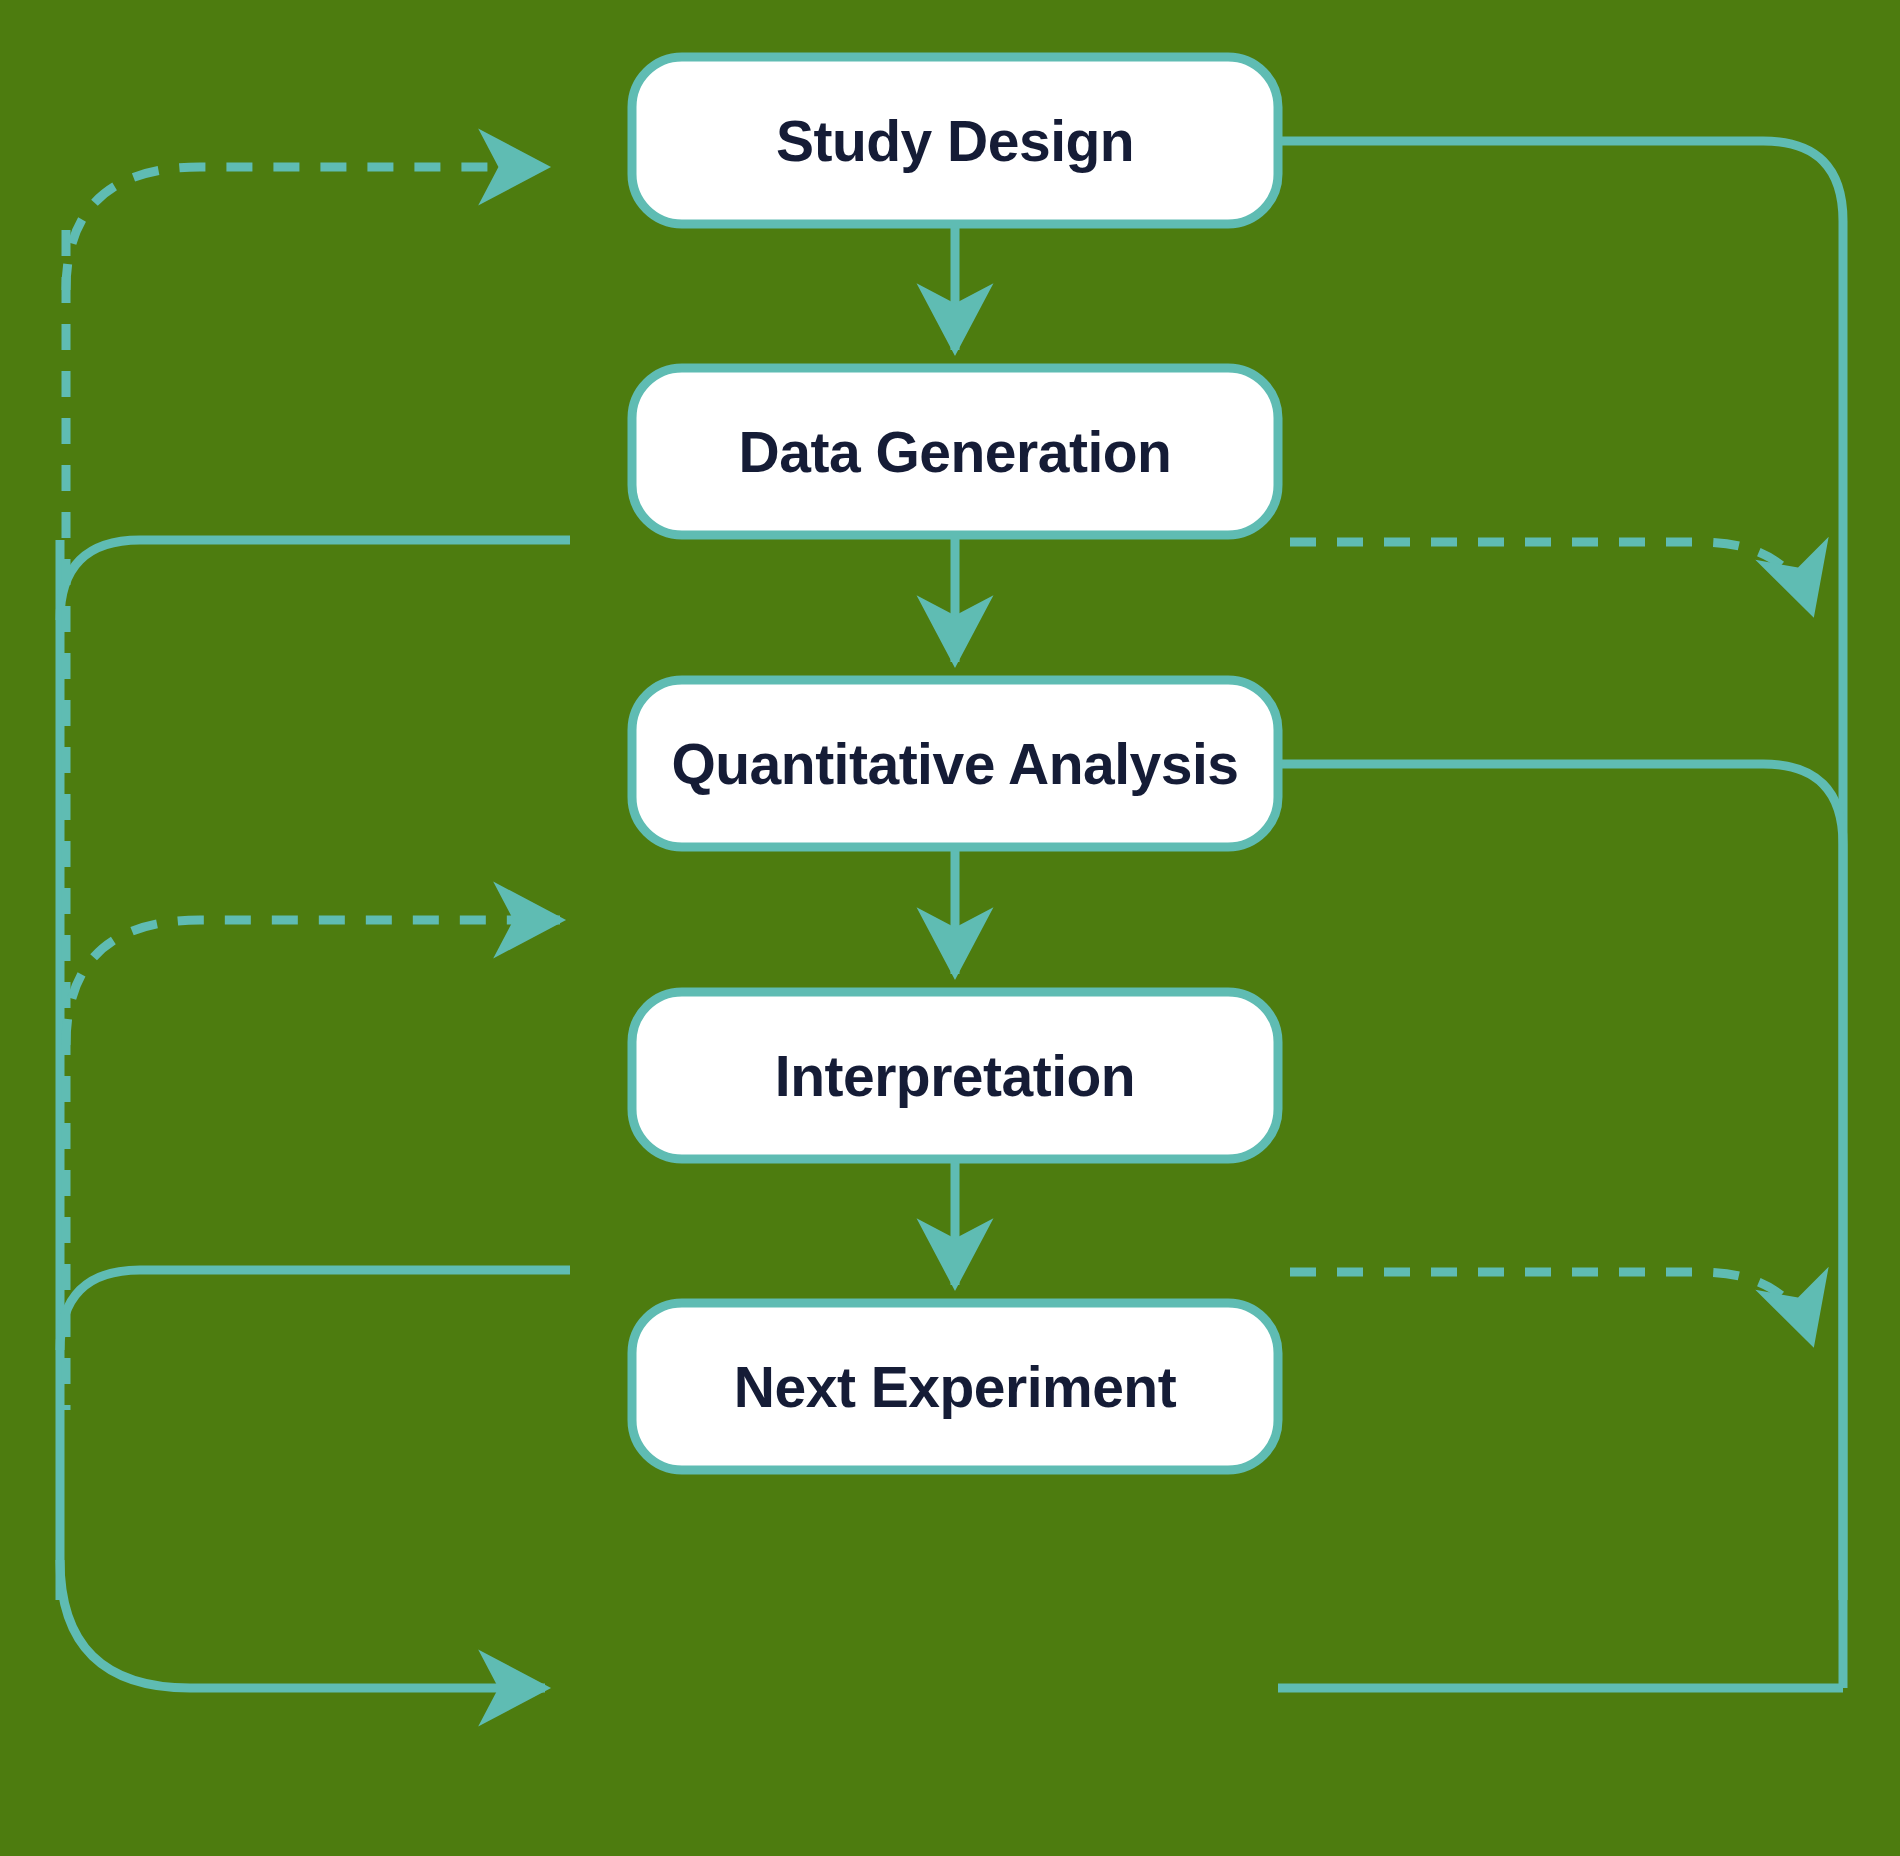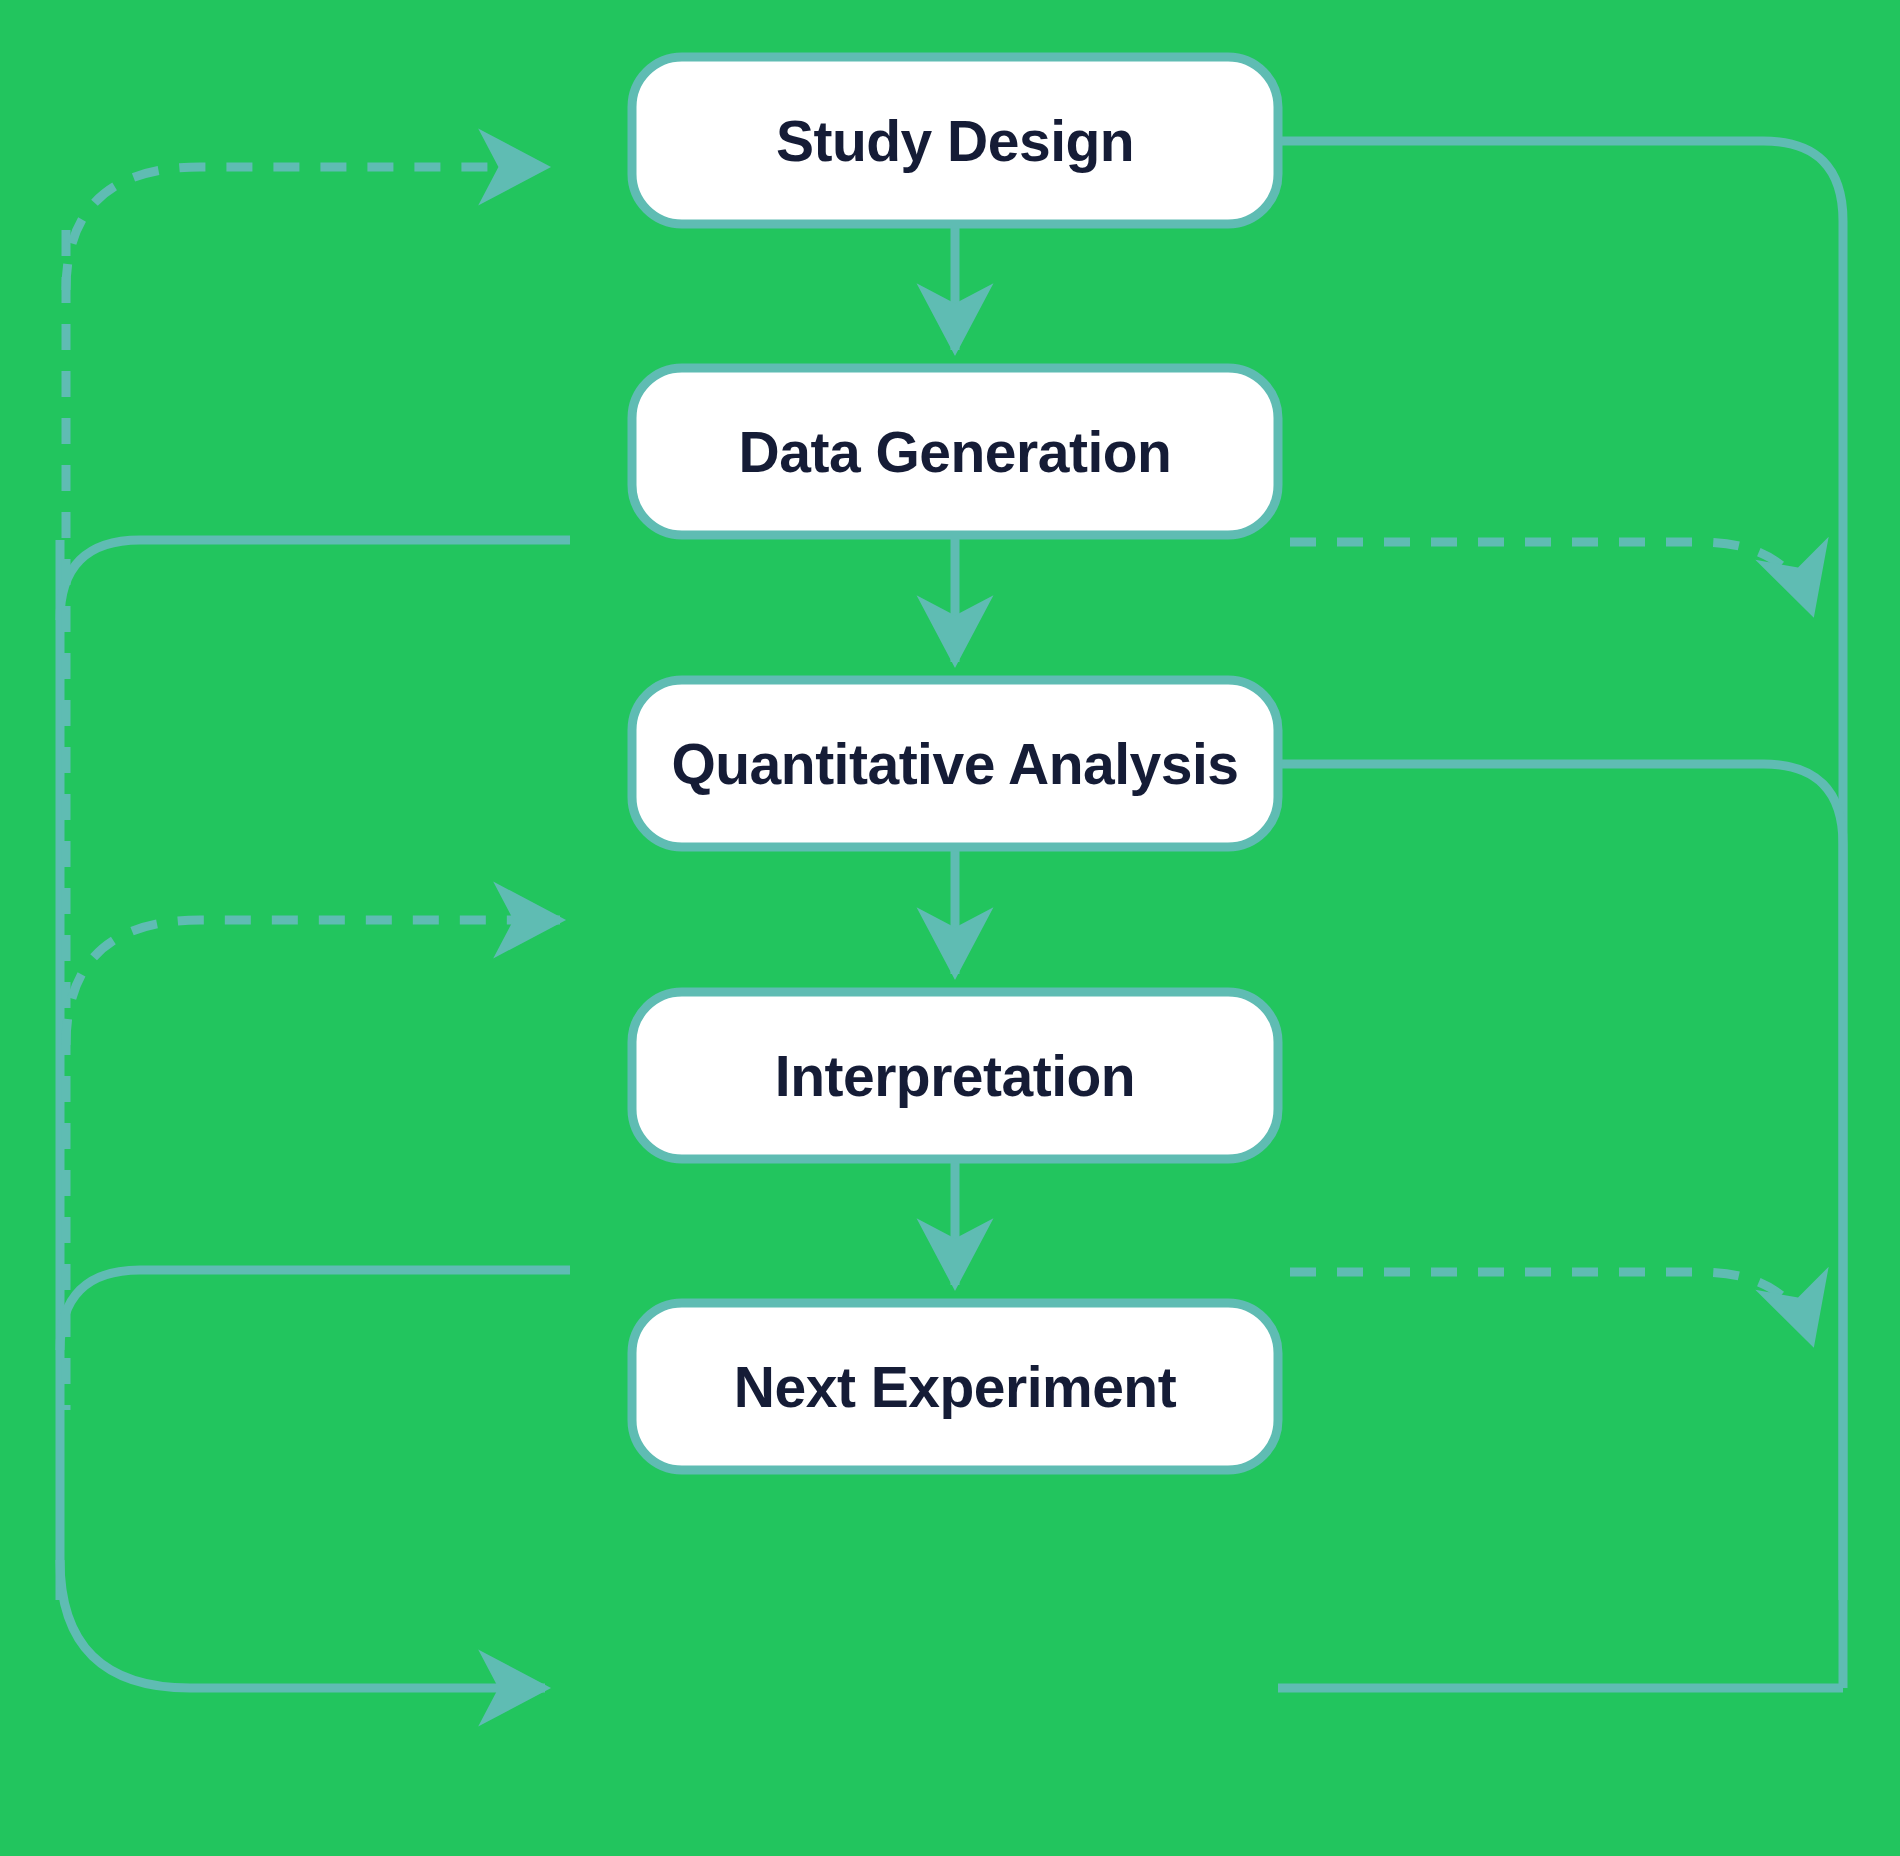--- a/index.html
+++ b/index.html
@@ -10,21 +10,21 @@
   body {
     width: 1900px;
     height: 1856px;
     font-family: "Liberation Sans", sans-serif;
     overflow: hidden;
   }
   #diagram-root {
     position: relative;
     width: 1900px;
     height: 1856px;
-    background: #22c55e;
+    background: #4d7c0f;
   }
   svg#flow-svg {
     position: absolute;
     top: 0; left: 0;
     width: 1900px;
     height: 1856px;
     display: block;
   }
   .node-label {
     font-family: "Liberation Sans", sans-serif;

